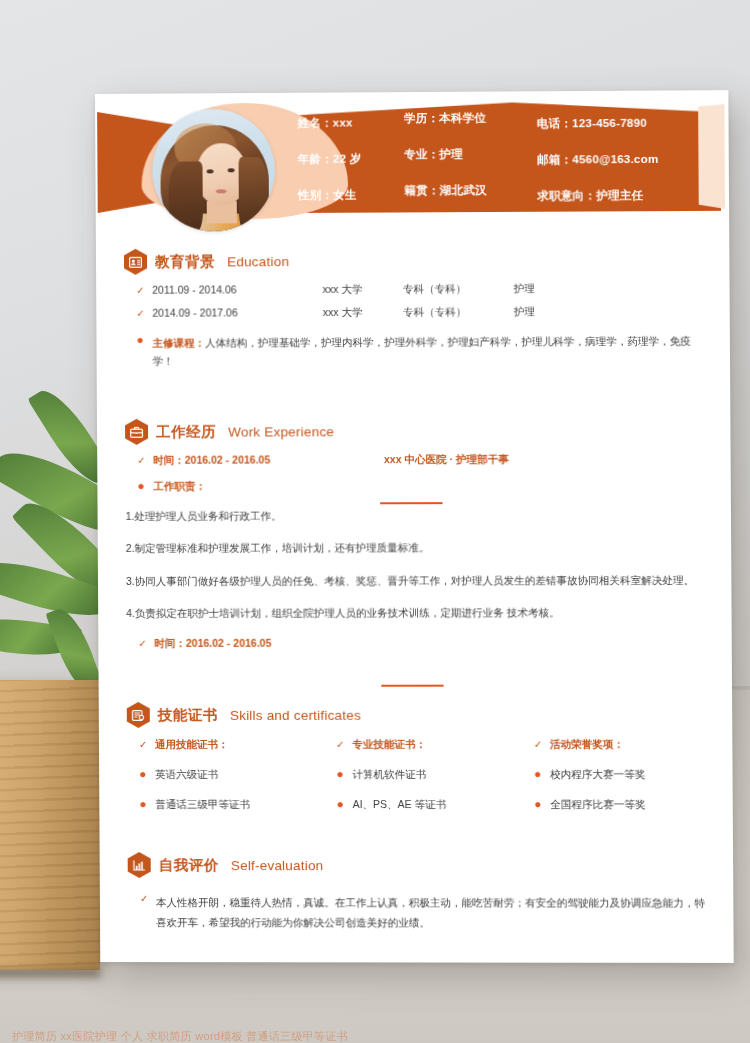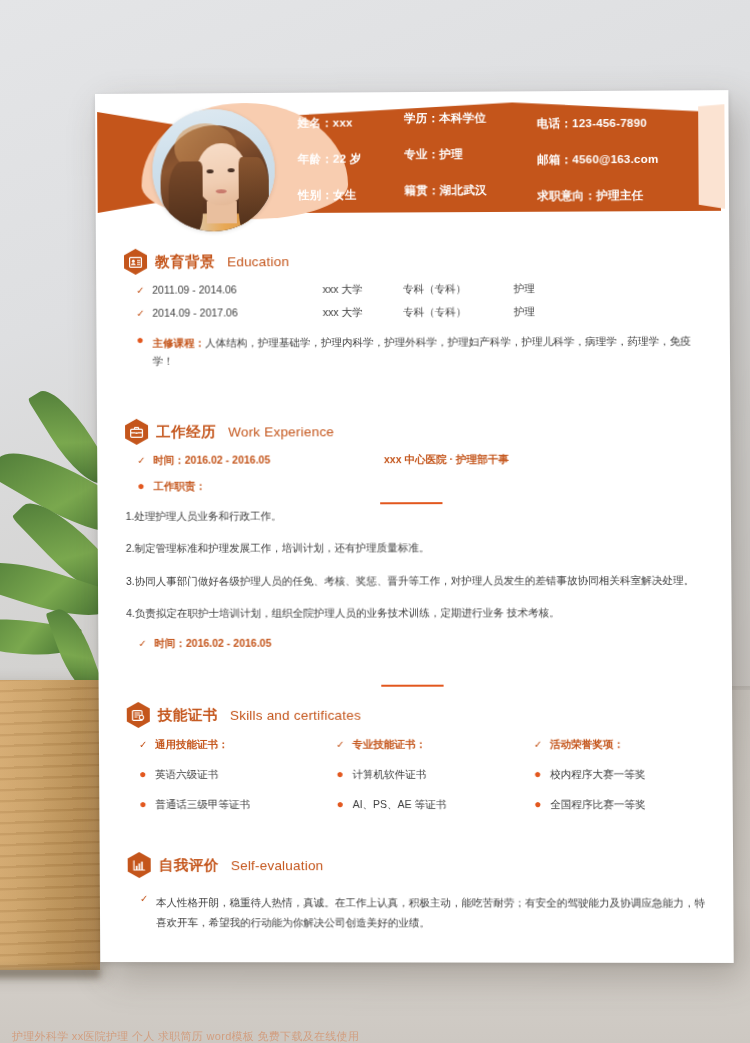--- a/index.html
+++ b/index.html
@@ -316,13 +316,13 @@
       <span class="sec-en">Self-evaluation</span>
     </div>
 
     <div class="row" style="margin-top:14px;">
       <span class="tick">✓</span>
       <span class="self-txt">本人性格开朗，稳重待人热情，真诚。在工作上认真，积极主动，能吃苦耐劳；有安全的驾驶能力及协调应急能力，特喜欢开车，希望我的行动能为你解决公司创造美好的业绩。</span>
     </div>
   </div>
 </div>
 
-<div class="watermark">护理外科学 xx医院护理 个人 求职简历 word模板 免费下载及在线使用</div>
+<div class="watermark">护理简历 xx医院护理 个人 求职简历 word模板 普通话三级甲等证书</div>
 
 </body></html>

